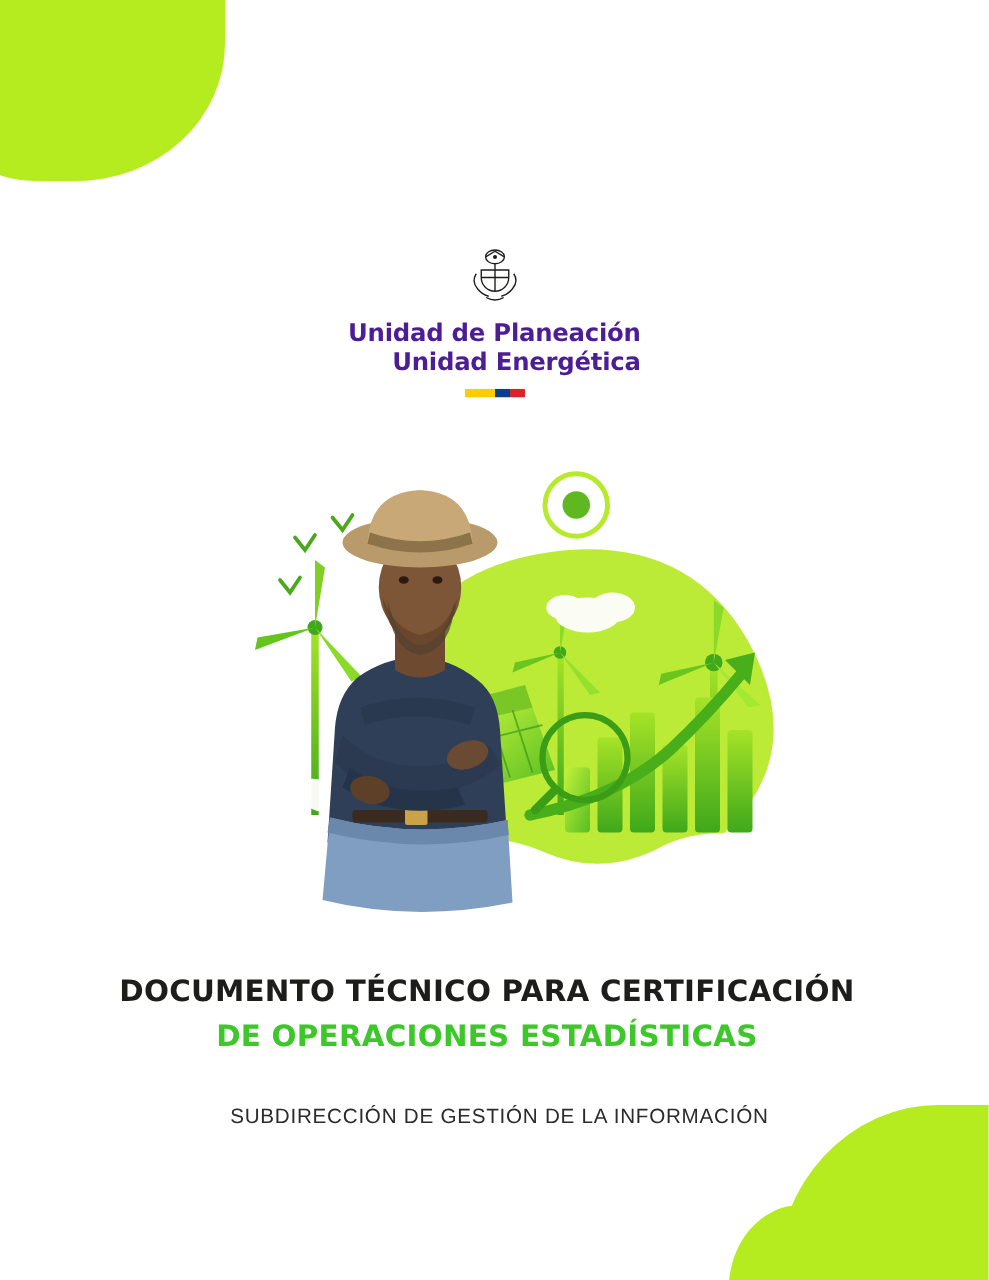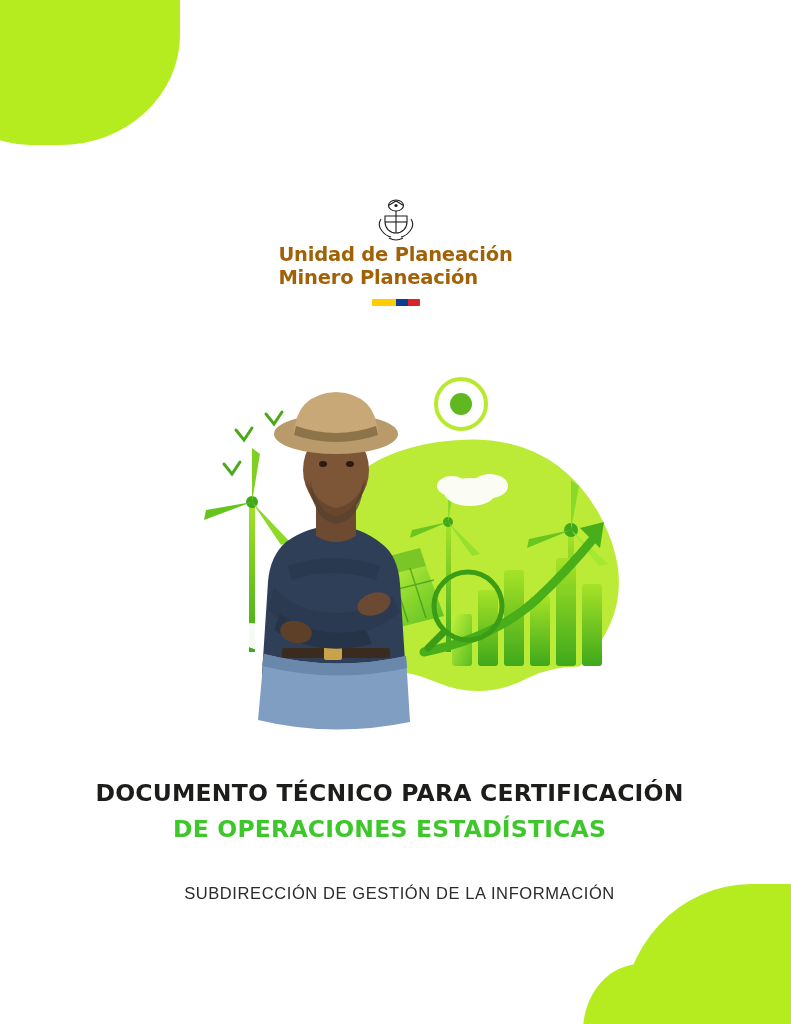--- a/index.html
+++ b/index.html
@@ -43,28 +43,28 @@
     border-radius:60px 40px 0 0 / 70px 45px 0 0;
   }
 
   
   .logo-block {
     position:absolute; left:0; right:0; top:196px;
     display:flex; flex-direction:column; align-items:center;
   }
   .crest { width:42px; height:48px; display:block; }
   .logo-text {
-    margin-top:0;
-    text-align:left;
+    margin-top:12px;
+    text-align:right;
     font-family:"DejaVu Sans", sans-serif;
     font-weight:700;
     font-size:19.5px;
     line-height:1.17;
     letter-spacing:-0.2px;
-    color:#a16207;
+    color:#4c1d95;
   }
   .flag {
     margin-top:9px;
     width:48px; height:7px;
     display:flex;
     border-radius:1px;
     overflow:hidden;
   }
   .flag i { display:block; height:100%; }
   .flag .y { width:50%; background:#ffcc00; }
@@ -132,21 +132,21 @@
           <path d="M21 20 v17"></path>
           <path d="M6 23 q-4 6 1 12 q4 5 9 6"></path>
           <path d="M36 23 q4 6 -1 12 q-4 5 -9 6"></path>
           <path d="M14 42 q7 4 14 0"></path>
         </g>
         <circle cx="21" cy="9.5" r="1.6" fill="#1d1d1b"></circle>
       </svg>
     </span>
     <div class="logo-text">
       <div>Unidad de Planeación</div>
-      <div>Minero Planeación</div>
+      <div>Unidad Energética</div>
     </div>
     <div class="flag">
       <i class="y"></i>
         <i class="b"></i>
         <i class="r"></i>
     </div>
   </div>
 
   <div class="hero">
     <svg viewBox="0 0 460 400" xmlns="http://www.w3.org/2000/svg">

